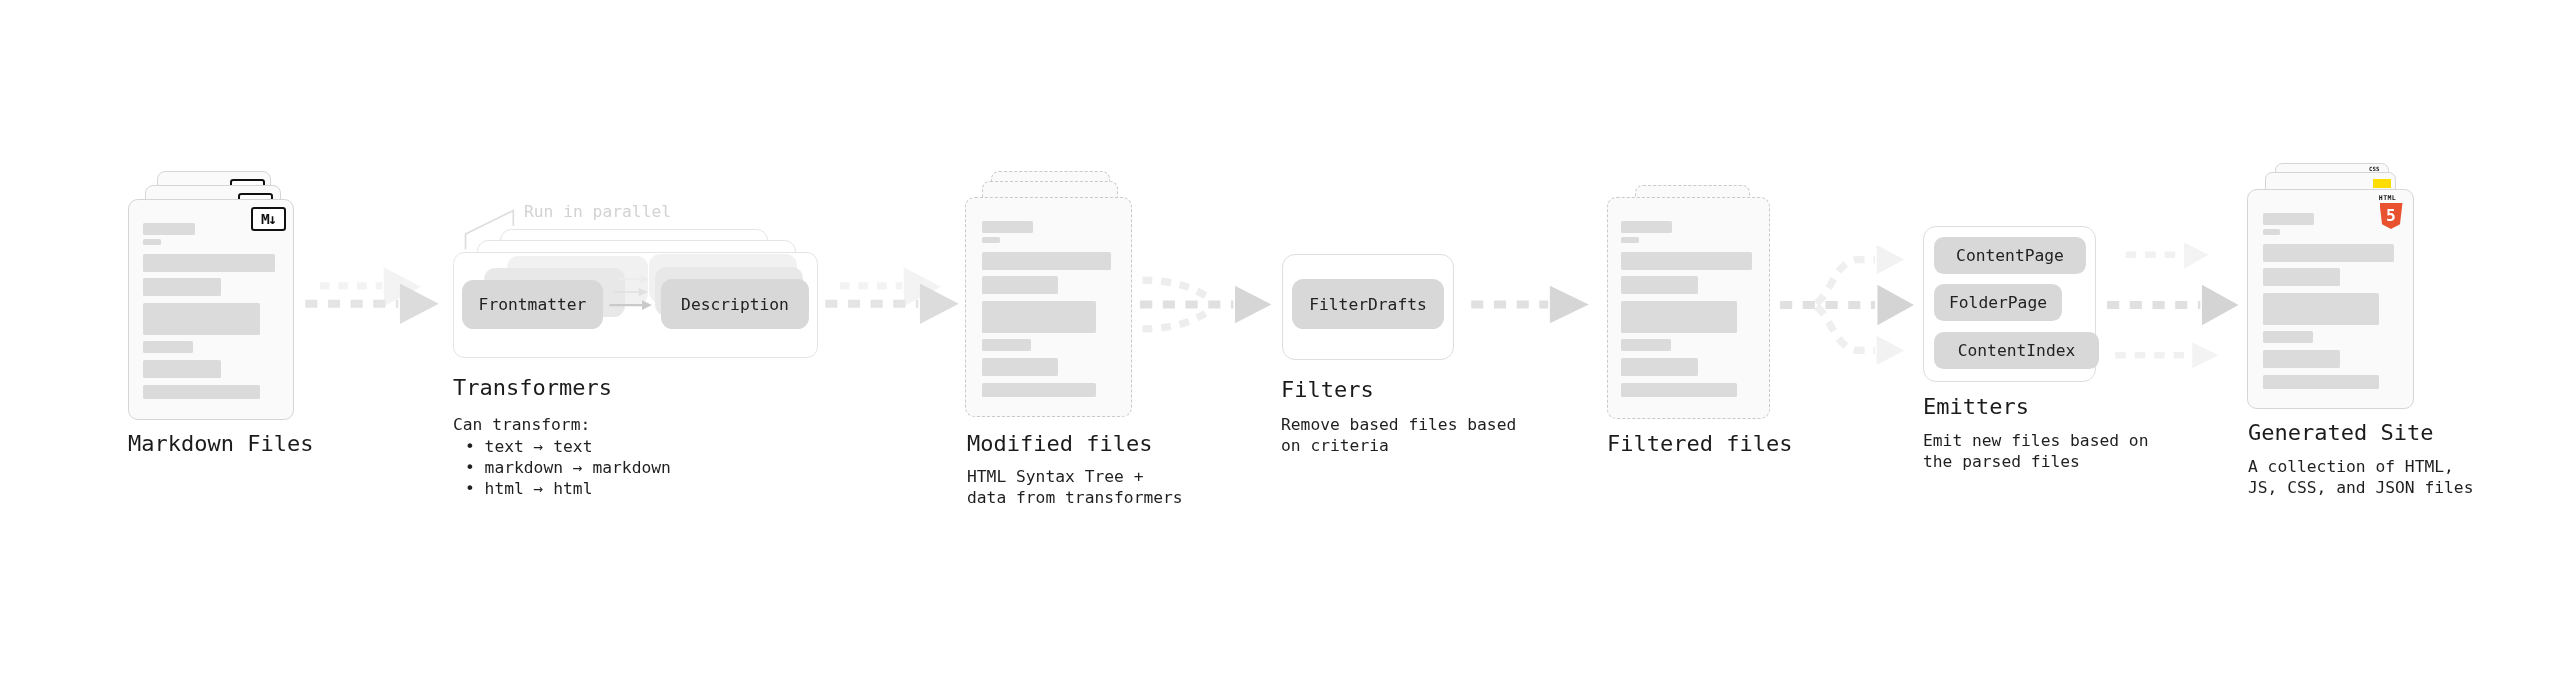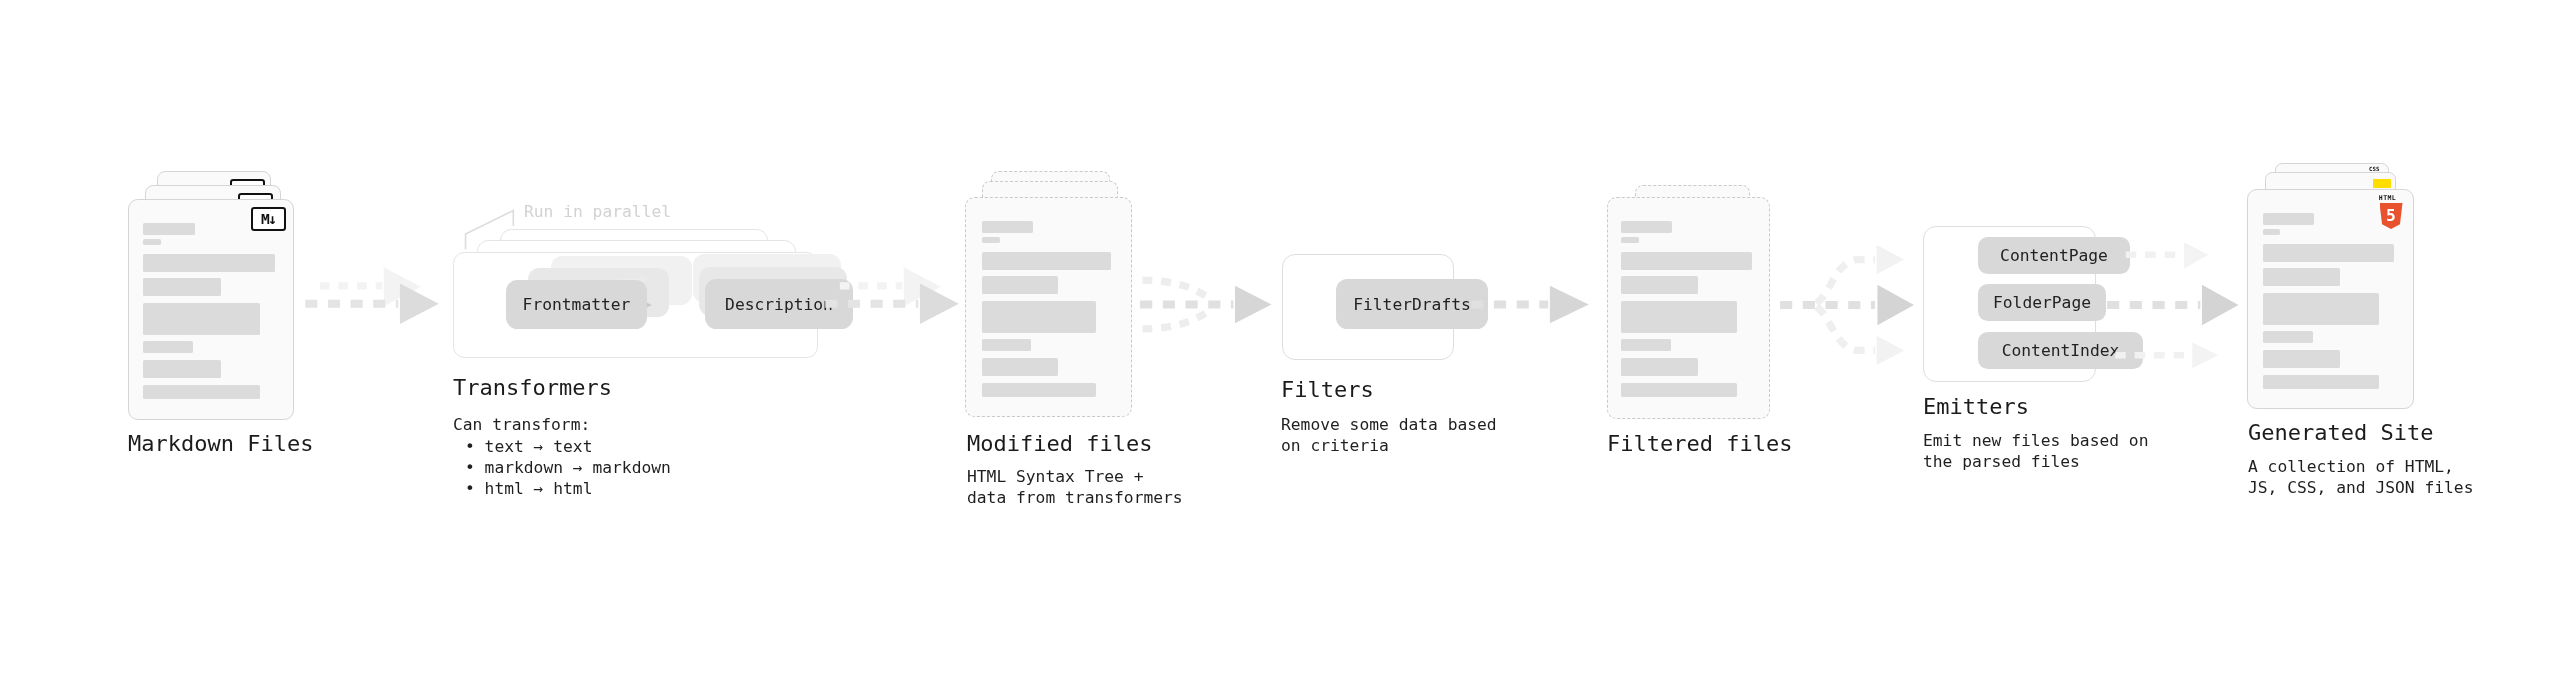--- a/index.html
+++ b/index.html
@@ -36,21 +36,21 @@
   .html5 .word{font-size:6.5px;font-weight:bold;color:#111;letter-spacing:0.4px;line-height:7.3px;}
   .html5 .shield{width:23px;height:26px;margin:0.8px auto 0;background:#e8522e;
     clip-path:polygon(0 0,100% 0,89% 82%,50% 100%,11% 82%);
     display:flex;align-items:center;justify-content:center;}
   .html5 .five{color:#fff;font-size:16.3px;font-weight:bold;line-height:16.3px;}
 
   
   .obox{position:absolute;background:#ffffff;border:1.6px solid #e4e4e4;border-radius:11.4px;box-sizing:border-box;}
   .gbox{position:absolute;background:#ffffff;border:1.6px solid #dedede;border-radius:13px;box-sizing:border-box;}
   .node{position:absolute;background:#d8d8d8;border-radius:11.4px;display:flex;align-items:center;
-    justify-content:center;font-size:16.3px;color:#222;box-sizing:border-box;margin-left:44px;}
+    justify-content:center;font-size:16.3px;color:#222;box-sizing:border-box;}
   .ghost1{background:#e8e8e8;}
   .ghost2{background:#f1f1f1;}
 
   
   .h1{position:absolute;font-size:22px;font-weight:500;color:#1b1b1b;line-height:24.4px;white-space:nowrap;}
   .desc{position:absolute;font-size:16.3px;color:#1f1f1f;line-height:21px;white-space:nowrap;}
   .annot{position:absolute;font-size:16.3px;color:#d2d2d2;line-height:18px;white-space:nowrap;}
   .center{}
 </style>
 </head>
@@ -152,21 +152,21 @@
     <path d="M8,15 C45,15 70,23 95,40" fill="none" stroke="#ededed" stroke-width="9" stroke-dasharray="12 11"></path>
     <path d="M8,75 C45,75 70,67 95,50" fill="none" stroke="#ededed" stroke-width="9" stroke-dasharray="12 11"></path>
     <line x1="5" y1="45" x2="120" y2="45" stroke="#e0e0e0" stroke-width="10" stroke-dasharray="15 13"></line>
     <polygon points="122,22 122,68 167,45" fill="#d6d6d6"></polygon>
   </svg>
 
   <div class="gbox" style="left:1282px;top:254px;width:172px;height:106px;"></div>
   <div class="node" style="left:1292px;top:279px;width:152px;height:50px;">FilterDrafts</div>
   <div class="h1" style="left:1281px;top:378px;">Filters</div>
   <div class="desc" style="left:1281px;top:414px;">
-    <div>Remove some data based</div>
+    <div>Remove based files based</div>
     <div>on criteria</div>
   </div>
 
   <svg class="abs" style="left:1467px;top:268px;" width="126" height="73" viewBox="0 0 155 90">
     <line x1="5" y1="45" x2="100" y2="45" stroke="#e0e0e0" stroke-width="10" stroke-dasharray="15 13"></line>
     <polygon points="102,22 102,68 150,45" fill="#d6d6d6"></polygon>
   </svg>
 
   <div class="fcard dashed" style="left:1635px;top:185px;width:115px;height:36px;border-radius:8.1px;"></div>
   <div class="fcard dashed" style="left:1607px;top:197px;width:163px;height:222px;">

